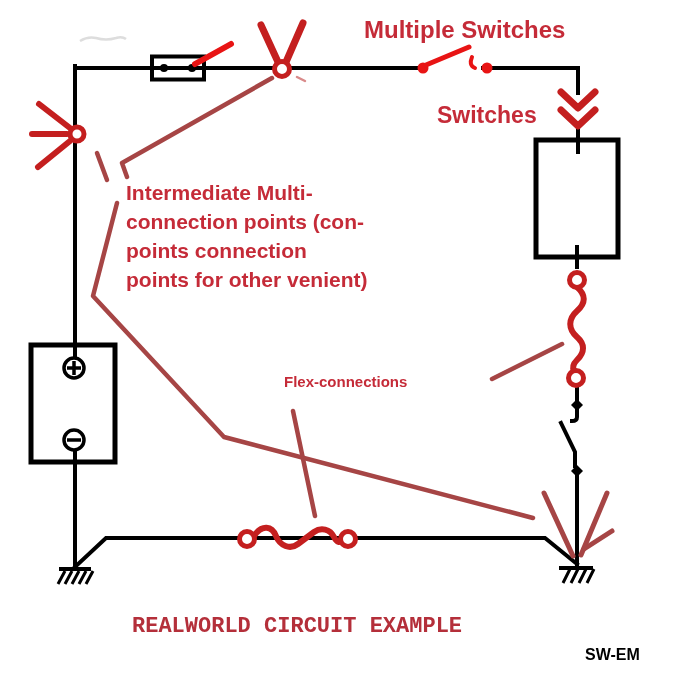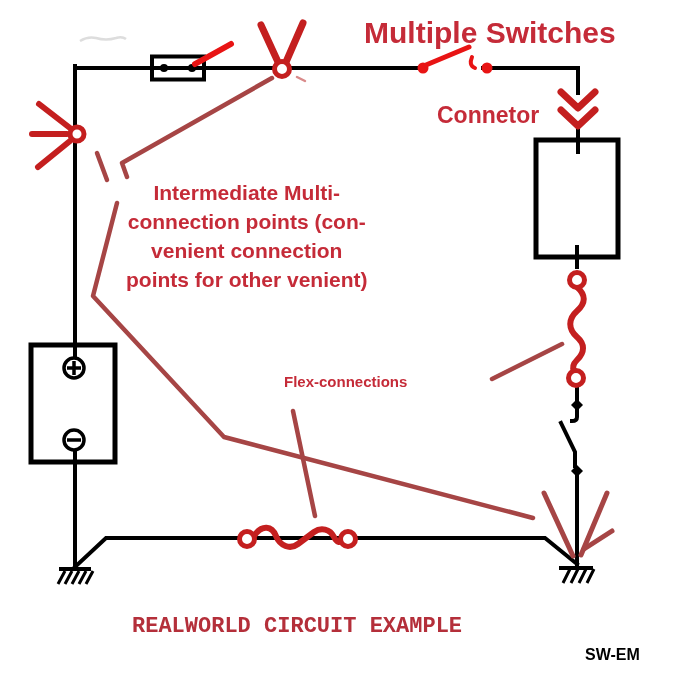--- a/index.html
+++ b/index.html
@@ -1,23 +1,23 @@
 <!DOCTYPE html>
 <html><head>
 <meta charset="utf-8">
 <style>
   html,body{margin:0;padding:0;background:#fff;}
   #stage{position:relative;width:700px;height:700px;background:#ffffff;overflow:hidden;
          font-family:"Liberation Sans",sans-serif;}
   #stage svg{position:absolute;left:0;top:0;}
   .lbl{position:absolute;font-weight:bold;color:#c52b38;white-space:nowrap;line-height:1.05;}
-  .lbl-multiswitch{left:364px;top:17px;font-size:30px;}
+  .lbl-multiswitch{left:364px;top:17px;font-size:24px;}
   .lbl-connector{left:437px;top:103px;font-size:23px;}
   .lbl-intermediate{left:126px;top:178px;font-size:21px;}
-  .lbl-intermediate div{line-height:29px;text-align:center;}
+  .lbl-intermediate div{line-height:29px;}
   .lbl-flex{left:284px;top:374px;font-size:15px;}
   .lbl-title{left:132px;top:615px;font-size:22px;color:#b42f3a;font-family:Liberation Mono, monospace;}
   .lbl-signature{left:585px;top:647px;font-size:16px;color:#000;}
 </style>
 </head>
 <body>
 
 <div id="stage">
 
 <svg width="700" height="700" viewBox="0 0 700 700">
@@ -108,24 +108,24 @@
   <g stroke="#a64545" stroke-width="4.5" fill="none" stroke-linecap="round" stroke-linejoin="round">
     <path d="M272,78 L122,163 L127,177"></path>
     <path d="M97,153 L107,180"></path>
     <path d="M117,203 L93,296 L224,437 L533,518"></path>
     <path d="M492,379 L562,344"></path>
     <path d="M293,411 L315,516"></path>
   </g>
 </svg>
 
 <div class="lbl lbl-multiswitch">Multiple Switches</div>
-<div class="lbl lbl-connector">Connetor</div>
+<div class="lbl lbl-connector">Switches</div>
 <div class="lbl lbl-intermediate">
   <div>Intermediate Multi-</div>
   <div>connection points (con-</div>
-  <div>venient connection</div>
+  <div>points connection</div>
   <div>points for other venient)</div>
 </div>
 <div class="lbl lbl-flex">Flex-connections</div>
 <div class="lbl lbl-title">REALWORLD CIRCUIT EXAMPLE</div>
 <div class="lbl lbl-signature">SW-EM</div>
 
 </div>
 
 </body></html>

